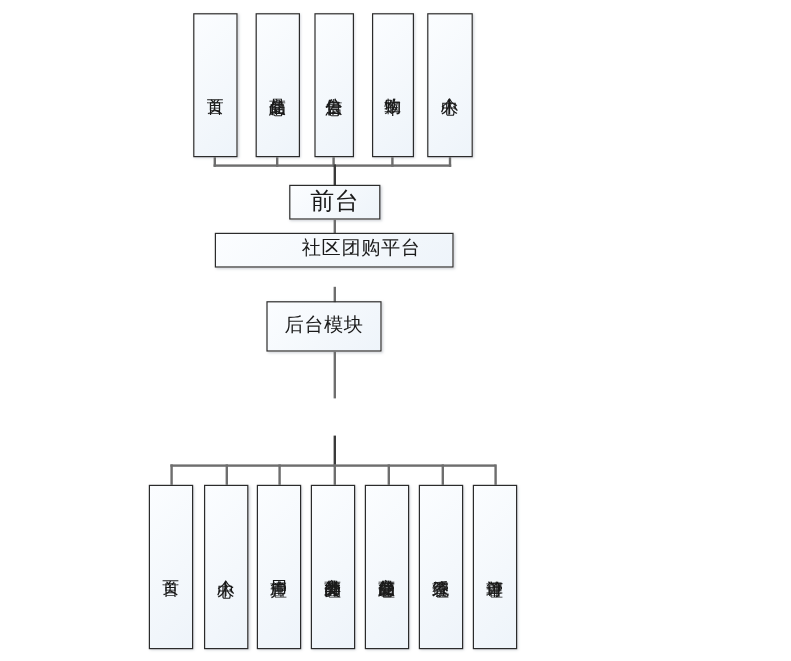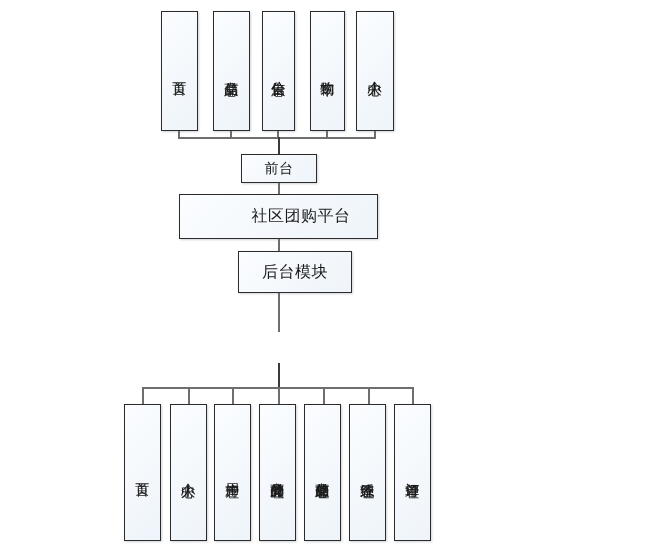--- a/index.html
+++ b/index.html
@@ -35,21 +35,21 @@
     writing-mode: vertical-rl;
     text-orientation: upright;
     padding-top: 4px;
     padding-bottom: 4px;
     align-items: center;
     justify-content: center;
     white-space: nowrap;
   }
   .node.horizontal {
     white-space: nowrap;
-    font-size: 14px;
+    font-size: 20px;
   }
   .node.wide {
     font-size: 16px;
   }
   .conn {
     position: absolute;
     background: #3a3a3a;
   }
   .conn.v {
     width: 2px;
@@ -84,25 +84,25 @@
   <div class="conn v thin" style="left:374px; top:131px; height:8px;"></div>
 
   <div class="conn hthin" style="left:178px; top:137px; width:198px;"></div>
 
   <div class="conn v" style="left:278px; top:137px; height:18px;"></div>
 
   <div class="node horizontal" style="left:241px; top:154px; width:76px; height:29px;">前台</div>
 
   <div class="conn v thin" style="left:278px; top:183px; height:12px;"></div>
 
-  <div class="node horizontal wide" style="left:179px; top:194px; width:199px; height:45px;padding-left:45px;">社区团购平台</div>
+  <div class="node horizontal wide" style="left:179px; top:194px; width:199px; height:29px;padding-left:45px;">社区团购平台</div>
 
   <div class="conn v thin" style="left:278px; top:239px; height:13px;"></div>
 
-  <div class="node horizontal wide" style="left:222px; top:251px; width:114px; height:42px;margin-left:16px;">后台模块</div>
+  <div class="node horizontal wide" style="left:222px; top:251px; width:96px; height:42px;">后台模块</div>
 
   <div class="conn v thin" style="left:278px; top:293px; height:39px;"></div>
 
 
   <div class="conn v" style="left:278px; top:363px; height:26px;"></div>
 
   <div class="conn hthin" style="left:142px; top:387px; width:271px;"></div>
 
   <div class="conn v thin" style="left:142px; top:387px; height:17px;"></div>
   <div class="conn v thin" style="left:188px; top:387px; height:17px;"></div>

